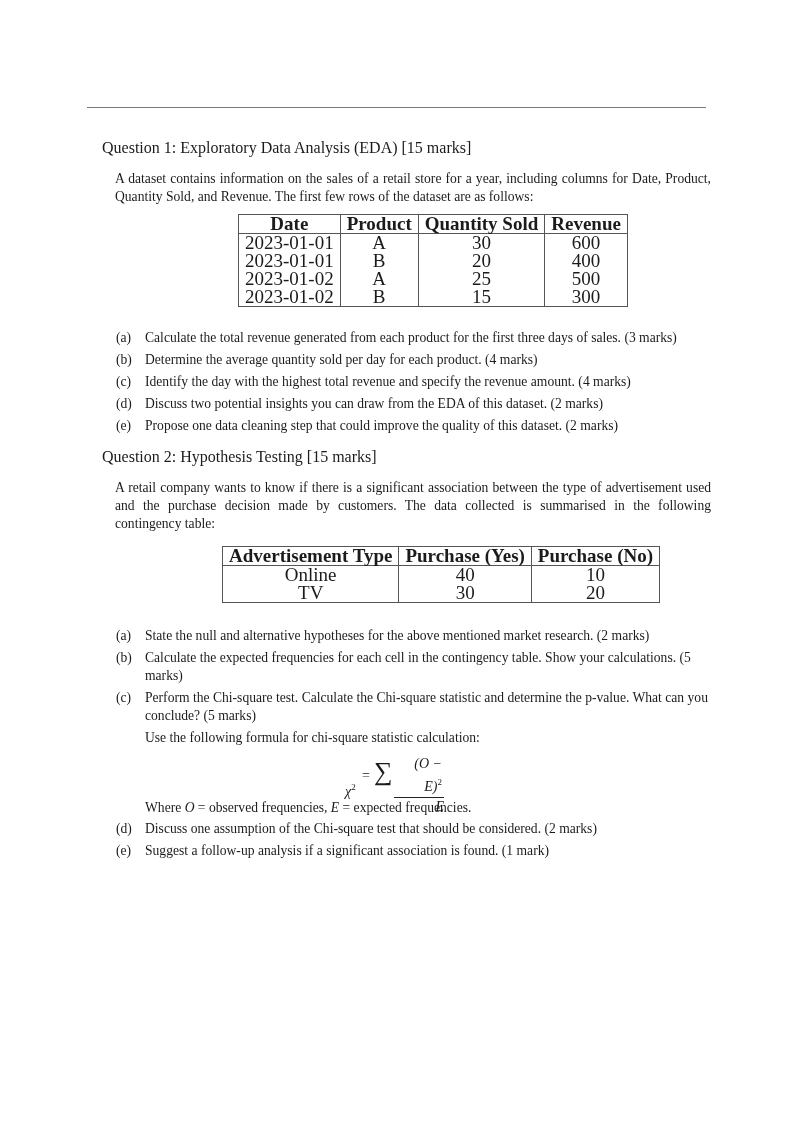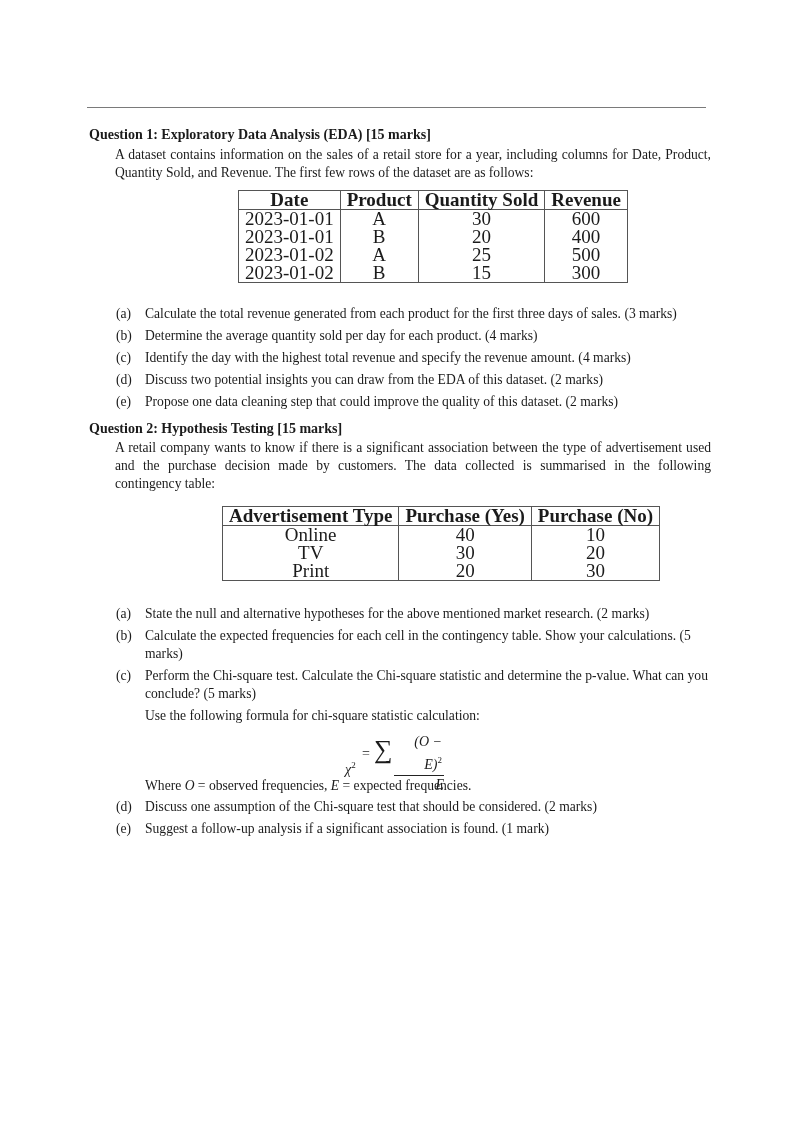--- a/index.html
+++ b/index.html
@@ -2,21 +2,21 @@
 <html><head>
 <meta charset="utf-8">
 <style>
   html, body { margin: 0; padding: 0; }
   body {
     width: 794px; height: 1123px; background: #ffffff; position: relative; overflow: hidden;
     font-family: "Liberation Serif", "DejaVu Serif", serif; color: #1b1b1b;
   }
   .rule { position: absolute; left: 87px; top: 107px; width: 619px; height: 0; border-top: 1px solid #7a7a7a; }
   .page { position: absolute; left: 89px; top: 126px; width: 622px; font-size: 13.6px; line-height: 18px; }
-  .qtitle { font-weight: bold; font-size: 14px; margin: 0; }
+  .qtitle { font-weight: normal; font-size: 16px; margin: 13px; }
   .intro { margin: 1px 0 0 26px; text-align: justify; }
   table.data { border-collapse: collapse; margin: 0 auto; font-size: 19px; line-height: 16px; }
   table.data th, table.data td { border-left: 1px solid #555; border-right: 1px solid #555; padding: 1px 6px; text-align: center; }
   table.data th { font-weight: bold; border-bottom: 1px solid #555; border-top: 1px solid #555; }
   table.data tr:last-child td { border-bottom: 1px solid #555; }
   #t1 { margin-top: 8px; margin-left: 149px; }
   #t1 td:first-child { text-align: right; }
   #t2 { margin-top: 13px; margin-left: 133px; }
   ol.parts { list-style: none; margin: 0; padding: 0 0 0 27px; }
   ol.parts li { position: relative; padding-left: 29px; margin-bottom: 4px; }
@@ -107,25 +107,20 @@
         <tr>
           <td>Online</td>
           <td>40</td>
           <td>10</td>
         </tr>
         <tr>
           <td>TV</td>
           <td>30</td>
           <td>20</td>
         </tr>
-        <tr>
-          <td>Print</td>
-          <td>20</td>
-          <td>30</td>
-        </tr>
       </tbody>
     </table>
 
     <ol class="parts" style="margin-top:24px">
       <li><span class="lbl">(a)</span><span>State the null and alternative hypotheses for the above mentioned market research.</span> <span class="marks">(2 marks)</span></li>
       <li><span class="lbl">(b)</span><span>Calculate the expected frequencies for each cell in the contingency table. Show your calculations.</span> <span class="marks">(5 marks)</span></li>
       <li><span class="lbl">(c)</span><span>Perform the Chi-square test. Calculate the Chi-square statistic and determine the p-value. What can you conclude?</span> <span class="marks">(5 marks)</span>
         <div class="sub">Use the following formula for chi-square statistic calculation:</div>
       </li>
     </ol>

